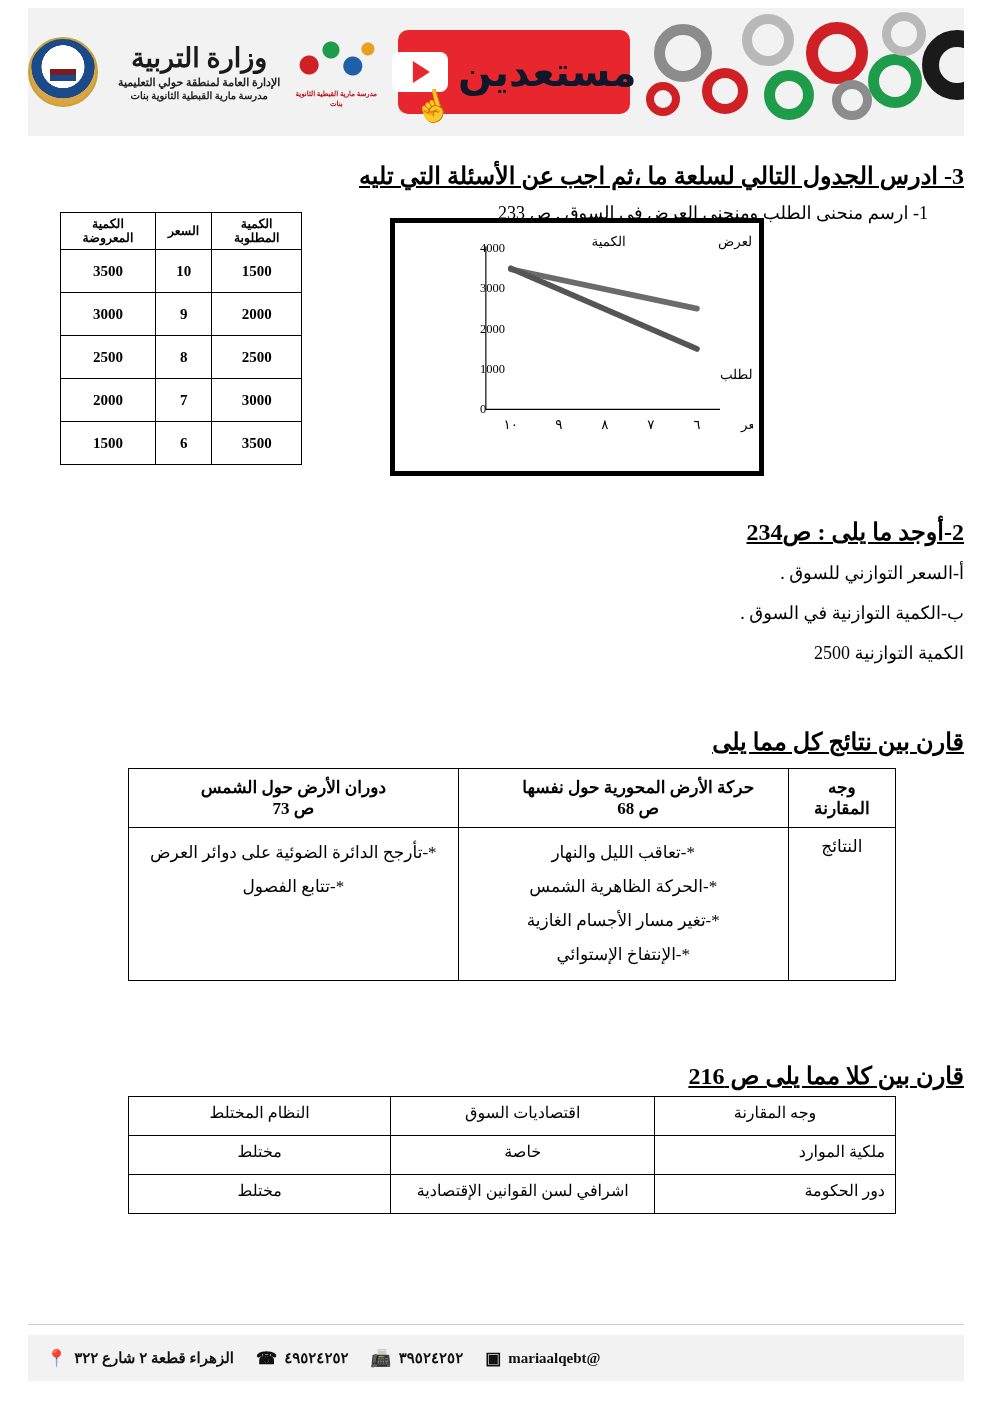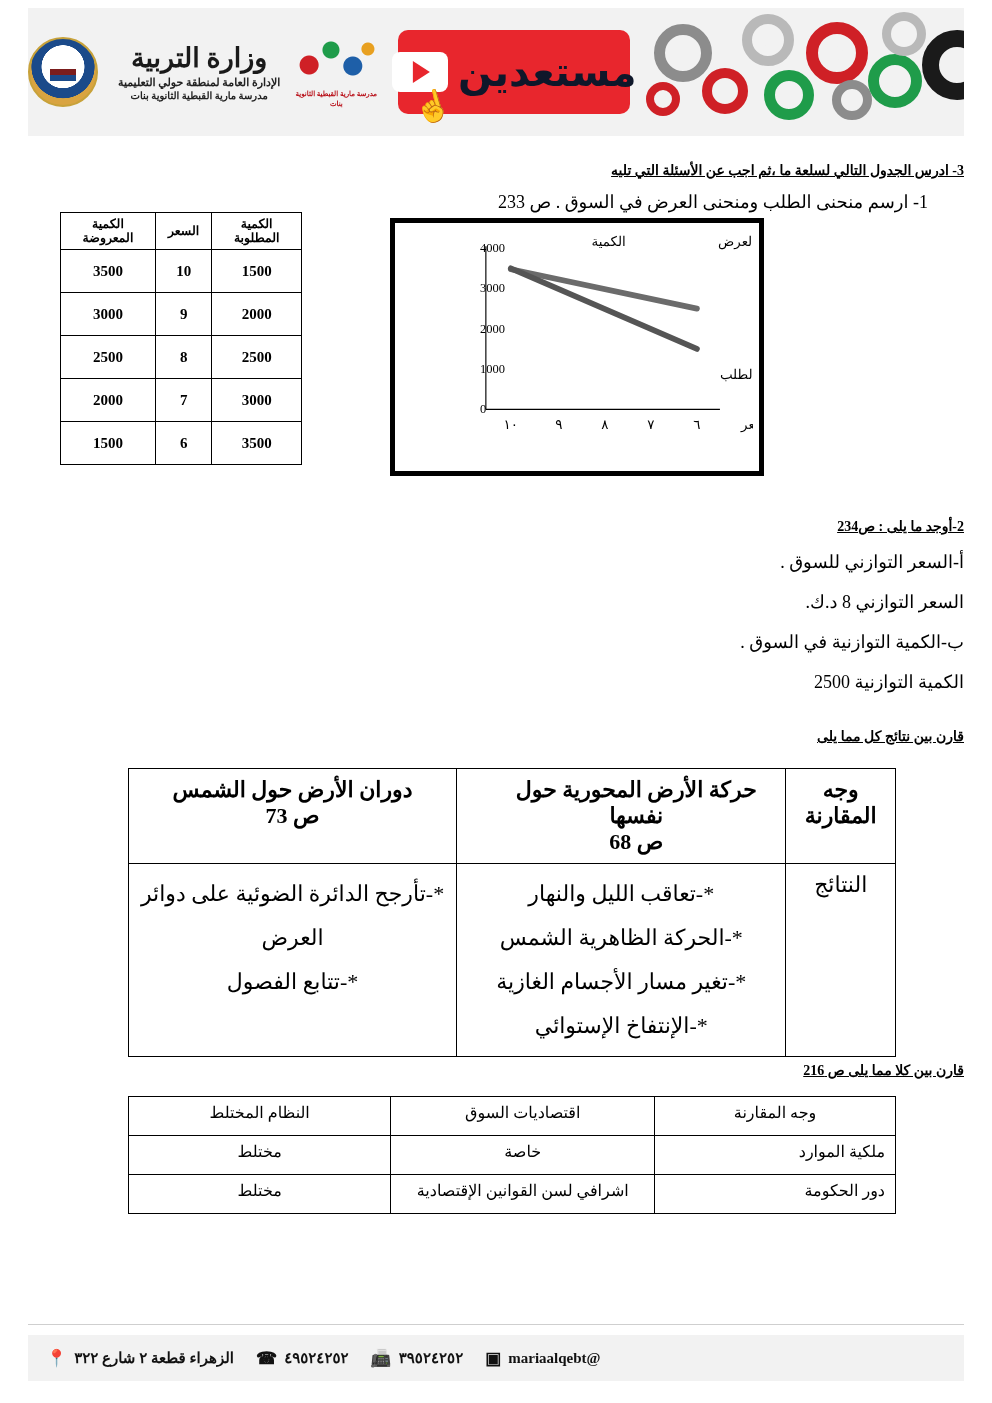--- a/index.html
+++ b/index.html
@@ -177,21 +177,21 @@
   }
 
   
   .doc {
     position: absolute;
     top: 150px;
     left: 0;
     width: 992px;
   }
   .line-head {
-    font-size: 14px;
+    font-size: 24px;
     font-weight: bold;
     text-decoration: underline;
     text-align: right;
     font-family: Liberation Serif, serif;
   }
   .q-line {
     font-size: 18px;
     text-align: right;
   }
 
@@ -232,21 +232,21 @@
   
   .cmp-table {
     border-collapse: collapse;
     direction: rtl;
     width: 768px;
   }
   .cmp-table td {
     border: 1px solid #000;
     vertical-align: top;
     padding: 8px 10px;
-    font-size: 22px;
+    font-size: 17px;
   }
   .cmp-table .c-head {
     text-align: center;
     font-weight: bold;
   }
   .cmp-table .c-right {
     text-align: right;
   }
   .cmp-table .c-center {
     text-align: center;
@@ -412,21 +412,20 @@
         <text x="328" y="18" text-anchor="end" font-size="14" font-family="Liberation Serif, serif" direction="rtl">العرض</text>
         <text x="330" y="156" text-anchor="end" font-size="14" font-family="Liberation Serif, serif" direction="rtl">الطلب</text>
         <text x="352" y="208" text-anchor="end" font-size="14" font-family="Liberation Serif, serif" direction="rtl">السعر</text>
       </svg>
     </div>
   </div>
 
   <div style="position:absolute; top:368px; right:28px; width:700px;">
     <div class="line-head" style="text-align:right;">2-أوجد ما يلى : ص234</div>
     <div class="q-line" style="margin-top:16px;">أ-السعر التوازني للسوق .</div>
-    <div class="q-line" style="margin-top:18px;">السعر التوازني 8 د.ك.</div>
     <div class="q-line" style="margin-top:18px;">ب-الكمية التوازنية في السوق .</div>
     <div class="q-line" style="margin-top:18px;">الكمية التوازنية 2500</div>
   </div>
 
   <div style="position:absolute; top:578px; right:28px; width:860px;">
     <div class="line-head">قارن بين نتائج كل مما يلى</div>
   </div>
 
   <div style="position:absolute; top:618px; right:96px;">
     <table class="cmp-table">

